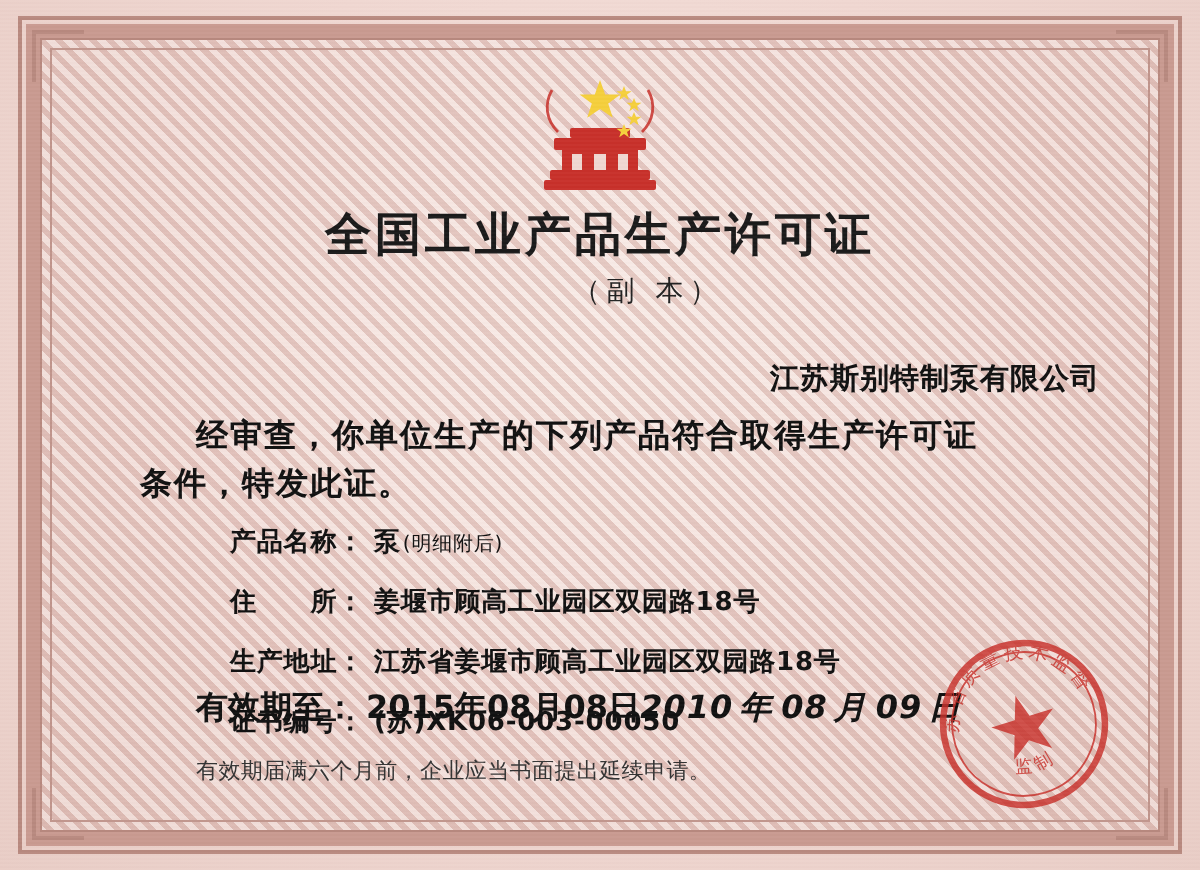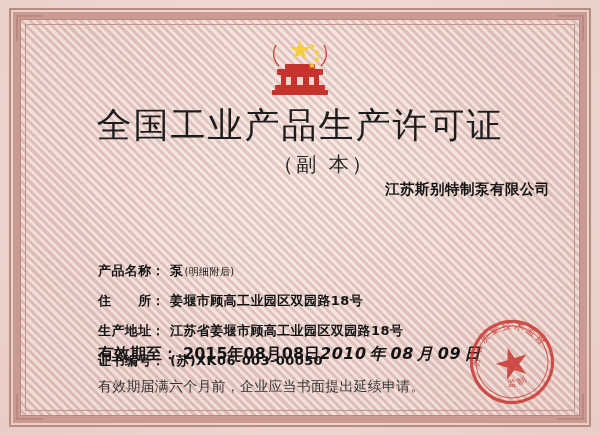--- a/index.html
+++ b/index.html
@@ -95,30 +95,30 @@
 
   
   #title-block {
     position: absolute;
     left: 0; right: 0;
     top: 106px;
     text-align: center;
   }
   #main-title {
     font-family: "DejaVu Sans", "Liberation Sans", sans-serif;
-    font-weight: normal;
-    font-size: 35px;
+    font-weight: bold;
+    font-size: 23px;
     letter-spacing: 2px;
     color: #1a1a1a;
     line-height: 1.1;
     white-space: nowrap;
   }
   #sub-title {
     margin-top: 6px;
-    font-size: 20px;
+    font-size: 14px;
     letter-spacing: 3px;
     color: #222;
     padding-left: 48px;
   }
 
   
   #body-block {
     position: absolute;
     left: 70px;
     right: 50px;
@@ -151,20 +151,21 @@
     right: 45px;
     top: 262px;
   }
   .field-row {
     display: flex;
     align-items: baseline;
     font-size: 13px;
     margin-bottom: 12px;
     letter-spacing: 0.4px;
     color: #111;
+    margin-left: 17px;
   }
   .field-label {
     font-weight: bold;
     white-space: nowrap;
     flex: 0 0 auto;
   }
   .field-value {
     font-weight: bold;
     margin-left: 5px;
     white-space: nowrap;
@@ -202,21 +203,21 @@
     margin-right: 18px;
     font-style: italic;
   }
   .issue-date .num { letter-spacing: 0.5px; }
   .issue-date .cn { margin: 0 4px 0 3px; font-weight: bold; }
 
   #footnote {
     position: absolute;
     left: 98px;
     top: 378px;
-    font-size: 14px;
+    font-size: 11px;
     color: #333;
     letter-spacing: 0.2px;
   }
 
   
   #seal {
     position: absolute;
     right: 42px;
     top: 316px;
     width: 92px;
@@ -272,20 +273,24 @@
     </svg>
   </div>
 
   <div id="title-block">
     <div id="main-title">全国工业产品生产许可证</div>
     <div id="sub-title">（副 本）</div>
   </div>
 
   <div id="body-block">
     <div class="company-line">江苏斯别特制泵有限公司</div>
+    <div class="statement">
+      <span>经审查，你单位生产的下列产品符合取得生产许可证</span>
+      <span class="l2">条件，特发此证。</span>
+    </div>
   </div>
 
   <div id="fields">
     <div class="field-row">
       <span class="field-label">产品名称：</span>
       <span class="field-value">泵</span>
       <span class="field-note">(明细附后)</span>
     </div>
     <div class="field-row">
       <span class="field-label">住　　所：</span>

